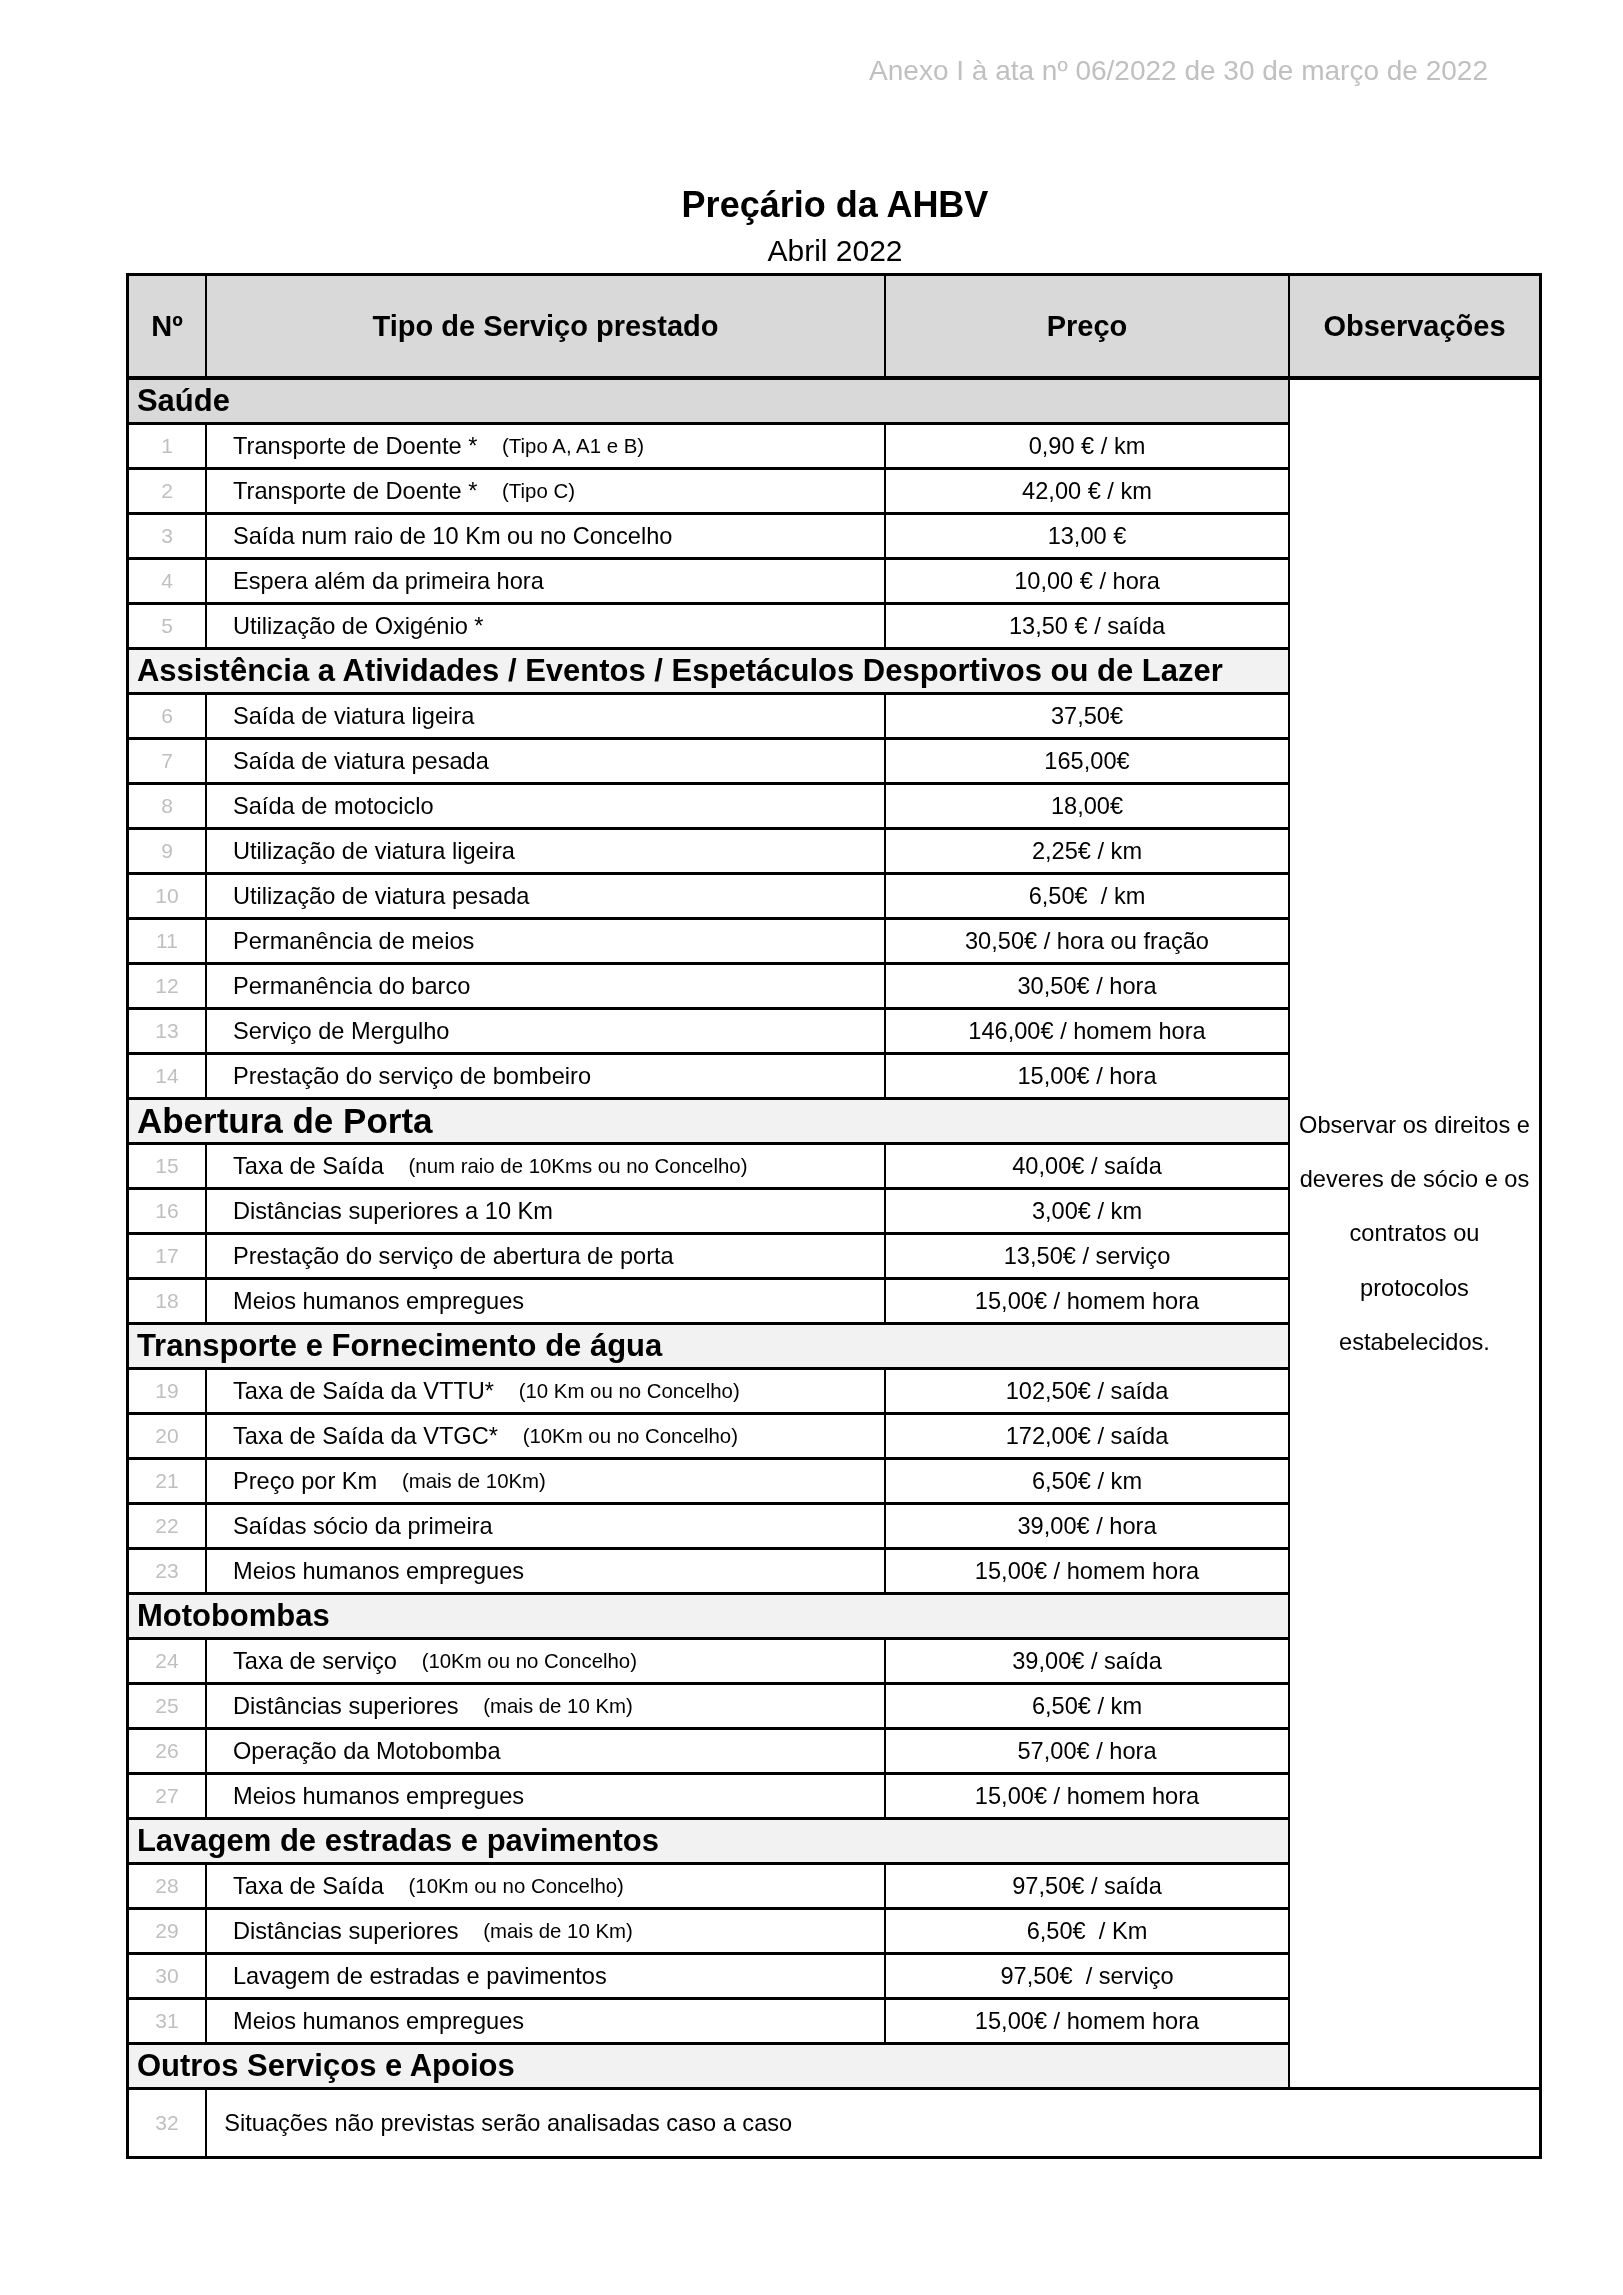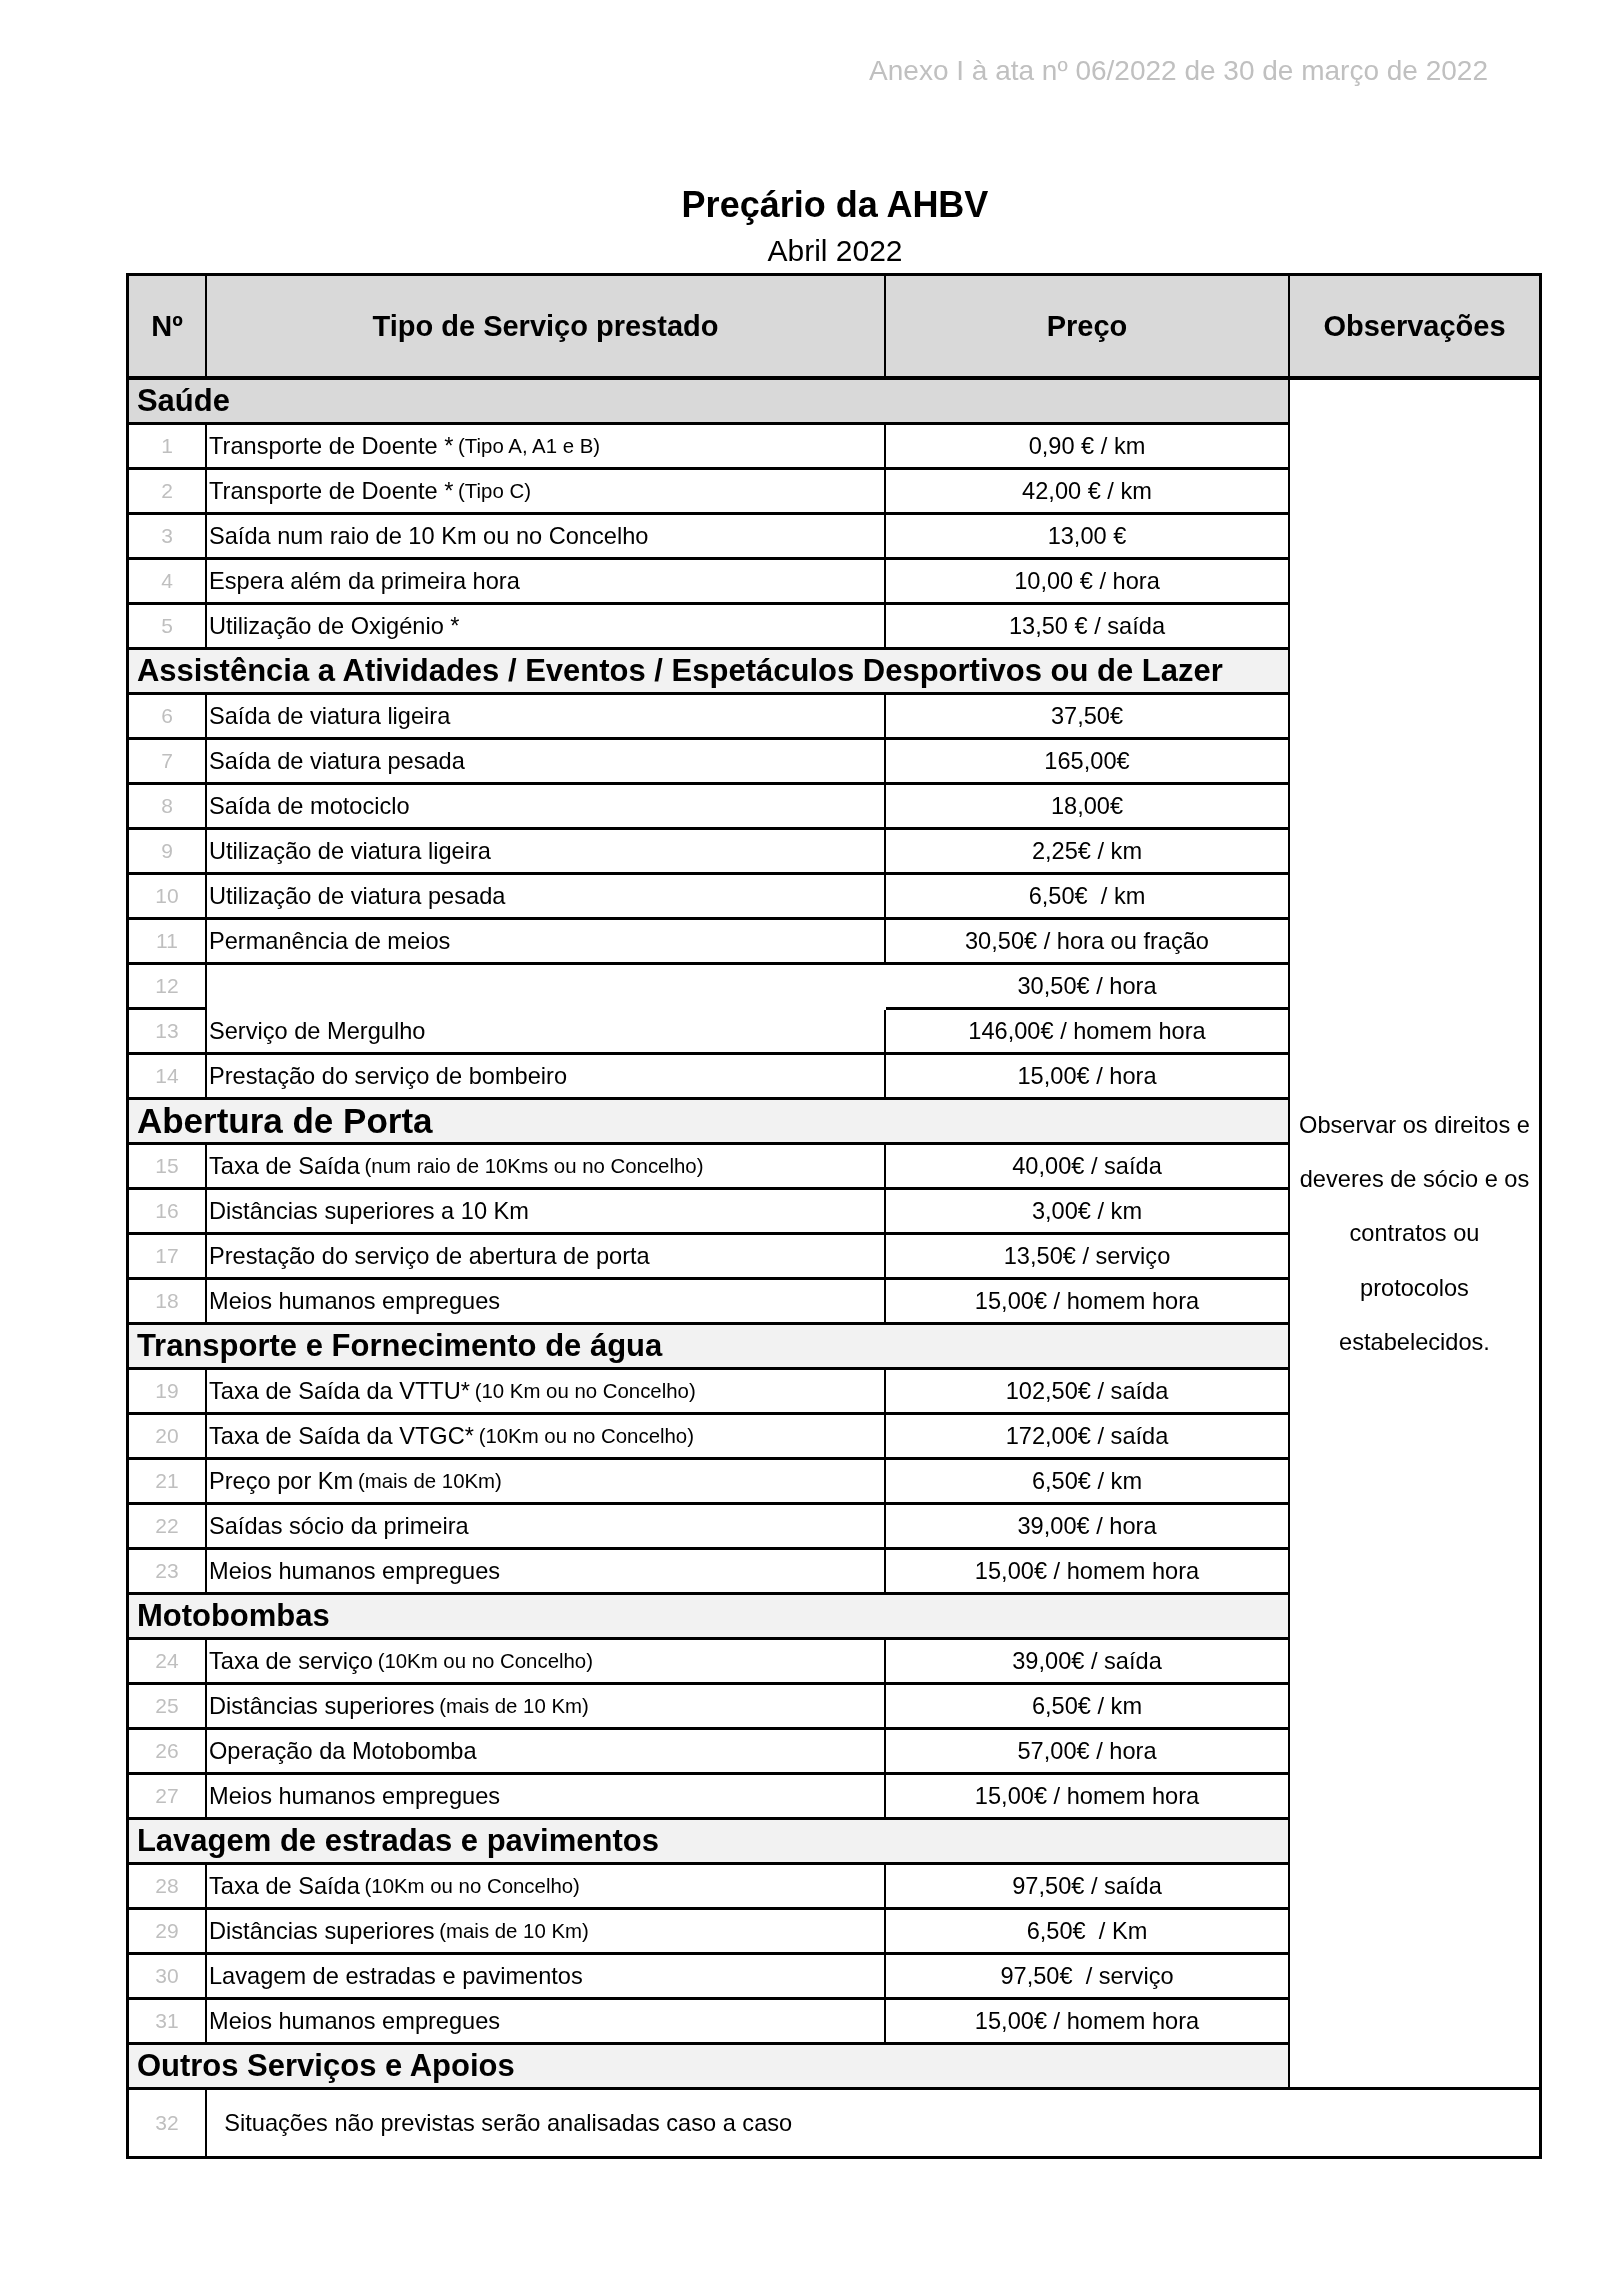--- a/index.html
+++ b/index.html
@@ -96,23 +96,24 @@
   .section-cell.dark{background:var(--header-bg);}
   .section-cell.large{font-size:35px;}
   .num-cell{
     grid-column:1;
     justify-content:center;
     color:var(--row-num);
     font-size:21px;
   }
   .desc-cell{
     grid-column:2;
-    padding-left:2px;
+    padding-left:26px;
     font-size:23.6px;
     white-space:nowrap;
+    gap:20px;
   }
   .desc-small{
     font-size:20.4px;
     margin-left:4.7px;
     white-space:nowrap;
   }
   .price-cell{
     grid-column:3;
     justify-content:center;
     text-align:center;
@@ -194,20 +195,23 @@
     <div class="cell desc-cell">
       <span>Utilização de viatura pesada</span>
     </div>
     <div class="cell price-cell">6,50€  / km</div>
     <div class="cell num-cell">11</div>
     <div class="cell desc-cell">
       <span>Permanência de meios</span>
     </div>
     <div class="cell price-cell">30,50€ / hora ou fração</div>
     <div class="cell num-cell">12</div>
+    <div class="cell desc-cell">
+      <span>Permanência do barco</span>
+    </div>
     <div class="cell price-cell">30,50€ / hora</div>
     <div class="cell num-cell">13</div>
     <div class="cell desc-cell">
       <span>Serviço de Mergulho</span>
     </div>
     <div class="cell price-cell">146,00€ / homem hora</div>
     <div class="cell num-cell">14</div>
     <div class="cell desc-cell">
       <span>Prestação do serviço de bombeiro</span>
     </div>

